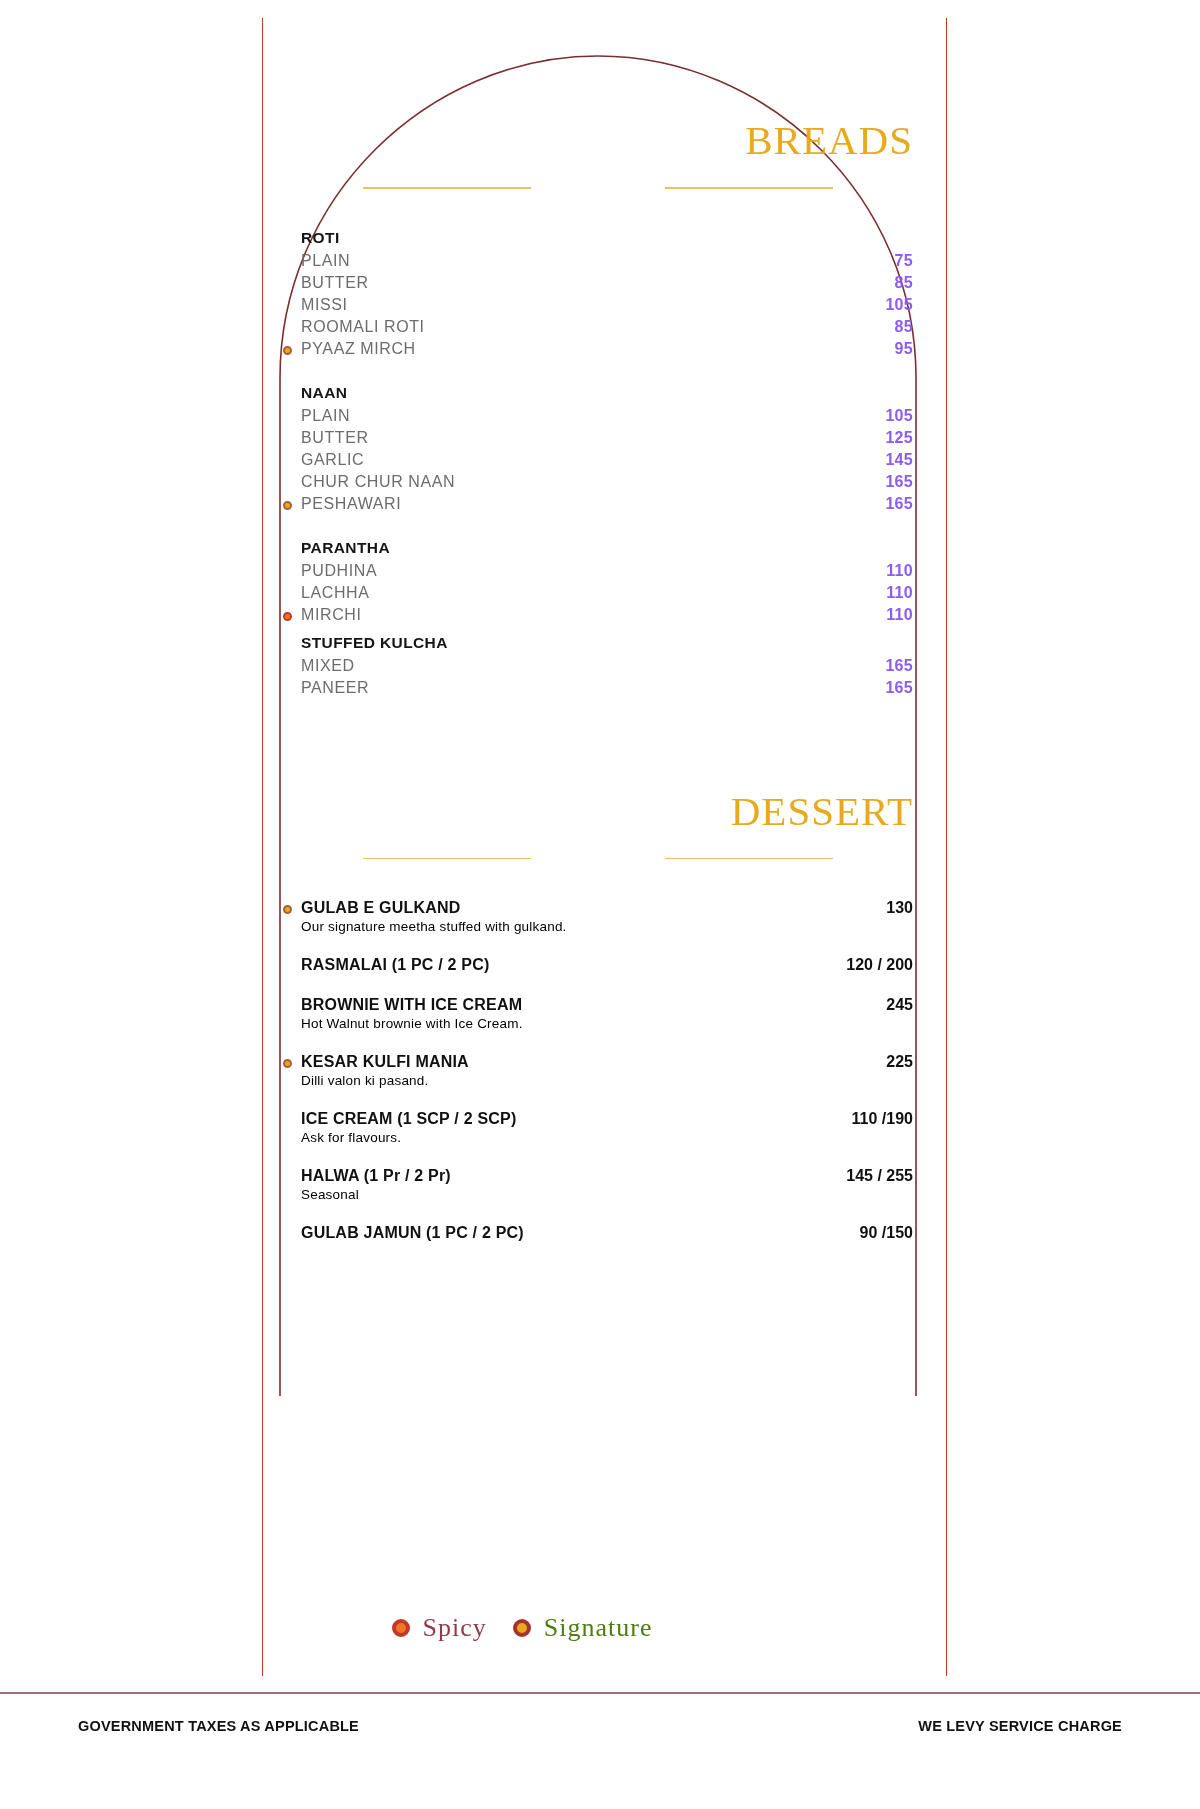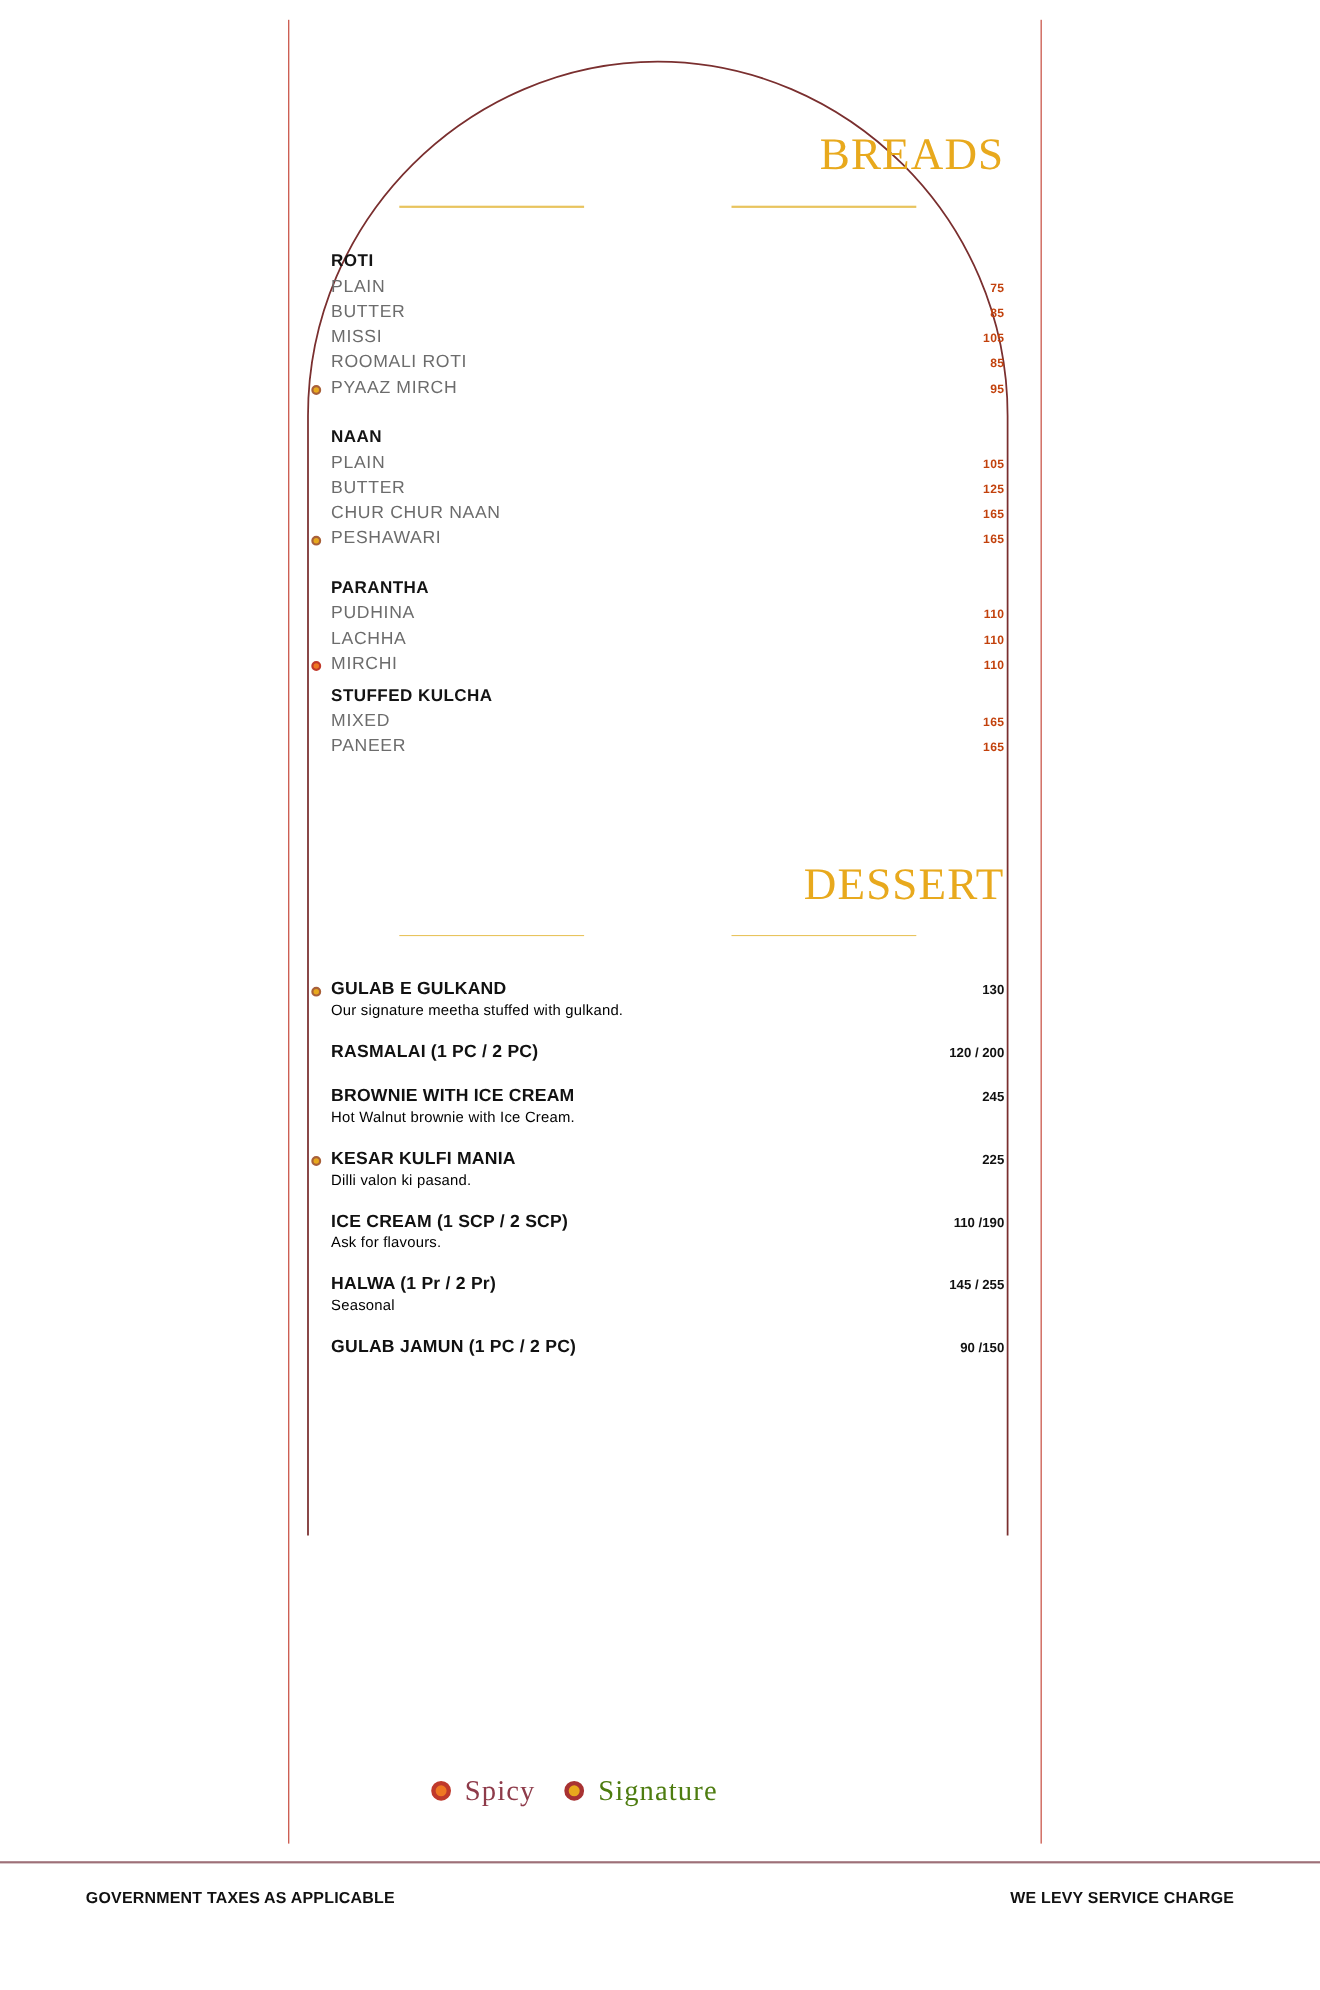--- a/index.html
+++ b/index.html
@@ -65,21 +65,21 @@
     display:flex; align-items:baseline;
     position:relative;
     line-height:22px;
   }
   .row .name{
     font-size:16px; color:#6c6c6c; letter-spacing:.6px;
     flex:0 0 auto;
   }
   .row .dots{flex:1 1 auto;}
   .row .price{
-    font-size:11px; font-weight:bold; color:#c2410c; letter-spacing:.3px;
+    font-size:16px; font-weight:bold; color:#8b5cf6; letter-spacing:.3px;
     text-align:right; white-space:nowrap;
   }
 
   
   .marker{
     position:absolute; left:-18px; top:8px;
     width:9px; height:9px; border-radius:50%;
     box-sizing:border-box;
   }
   .marker.signature{ background:#e8a91d; border:2px solid #a8603a; }
@@ -87,21 +87,21 @@
 
   
   .dessert-item{position:relative; margin-bottom:22px;}
   .dessert-top{display:flex; align-items:baseline;}
   .dessert-name{
     font-size:16px; font-weight:bold; color:#111; letter-spacing:.2px;
     flex:0 0 auto;
   }
   .dessert-spacer{flex:1 1 auto;}
   .dessert-price{
-    font-size:12px; font-weight:bold; color:#111; white-space:nowrap;
+    font-size:16px; font-weight:bold; color:#111; white-space:nowrap;
   }
   .dessert-desc{
     font-size:13.5px; color:#000000; letter-spacing:.2px; margin-top:2px;
   }
   .dessert-item .marker{left:-18px; top:6px;}
 
   
   .legend{
     position:absolute; left:0; top:1613px; width:1044px;
     display:flex; align-items:center; justify-content:center; gap:26px;
@@ -184,20 +184,25 @@
         <div class="group-title">NAAN</div>
         <div class="row">
           <span class="name">PLAIN</span>
           <span class="dots"></span>
           <span class="price">105</span>
         </div>
         <div class="row">
           <span class="name">BUTTER</span>
           <span class="dots"></span>
           <span class="price">125</span>
+        </div>
+        <div class="row">
+          <span class="name">GARLIC</span>
+          <span class="dots"></span>
+          <span class="price">145</span>
         </div>
         <div class="row">
           <span class="name">CHUR CHUR NAAN</span>
           <span class="dots"></span>
           <span class="price">165</span>
         </div>
         <div class="row">
           <span class="marker signature"></span>
           <span class="name">PESHAWARI</span>
           <span class="dots"></span>

